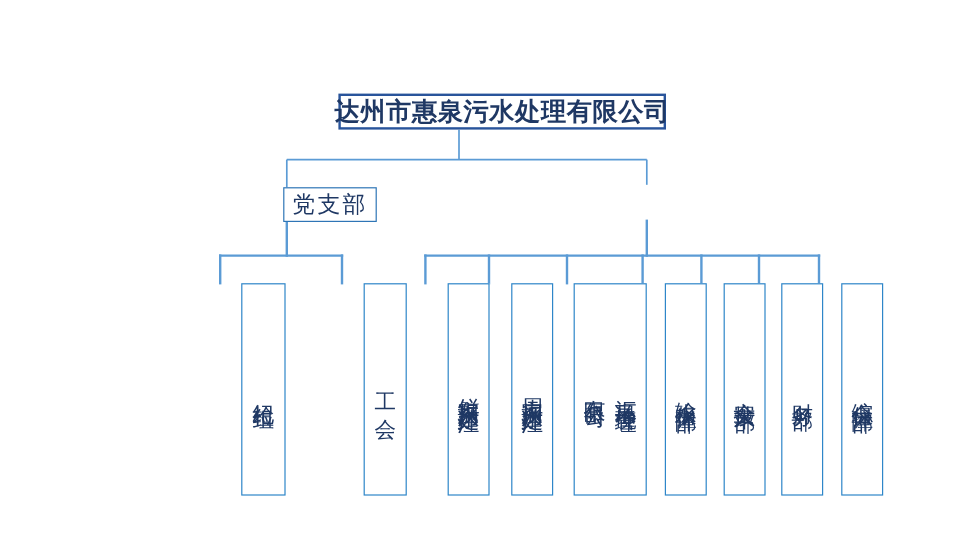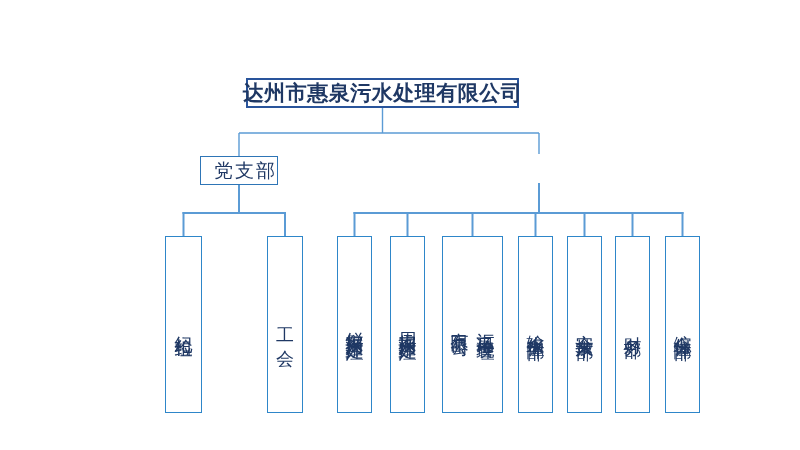--- a/index.html
+++ b/index.html
@@ -29,34 +29,34 @@
   .node {
     position: absolute;
     box-sizing: border-box;
     background: #ffffff;
     border: 1.5px solid #2E79BE;
     color: #1F3864;
     display: flex;
     align-items: center;
     justify-content: center;
     font-weight: 500;
+    margin-left: 36px;
   }
   .root-node {
     border: 2px solid #29549B;
     font-size: 21px;
     font-weight: 600;
     letter-spacing: 0.5px;
     white-space: nowrap;
   }
   .hnode {
     border: 1.5px solid #2E75B6;
     font-size: 19px;
     letter-spacing: 2px;
     white-space: nowrap;
-    justify-content: flex-end;
   }
   .vnode {
     border: 1.5px solid #2E86C9;
   }
   .vlabel {
     writing-mode: vertical-rl;
     white-space: pre-line;
     font-size: 18px;
     letter-spacing: 2px;
     line-height: 26px;

